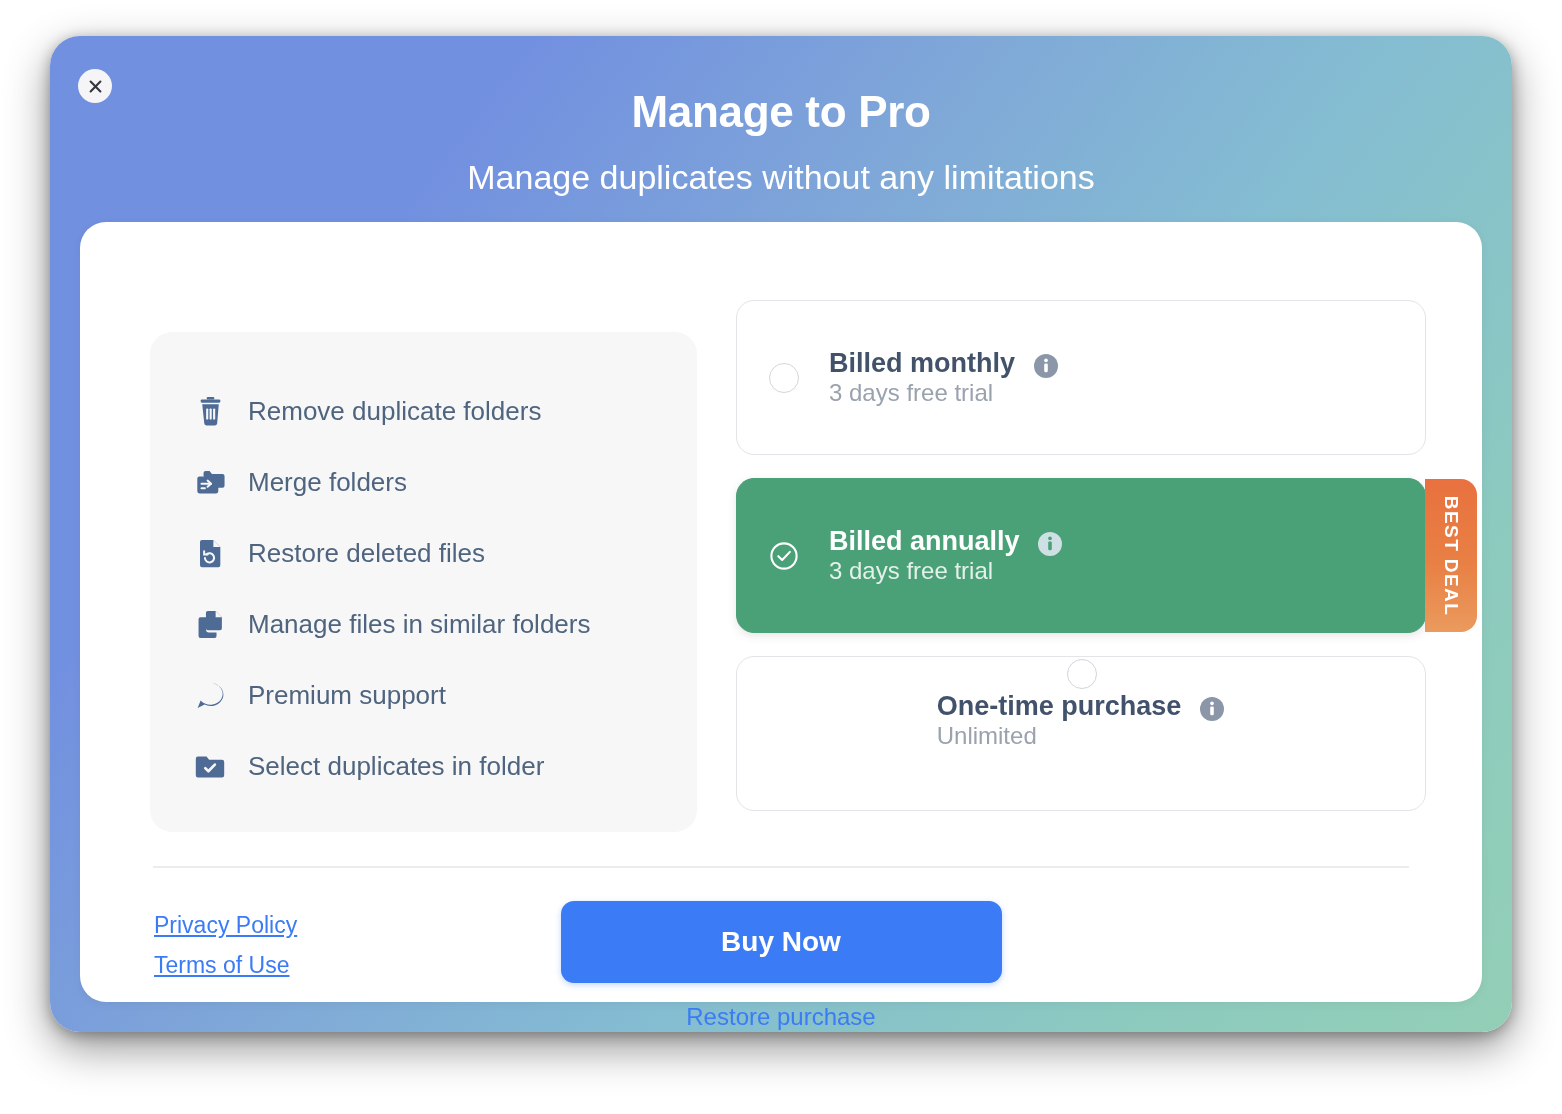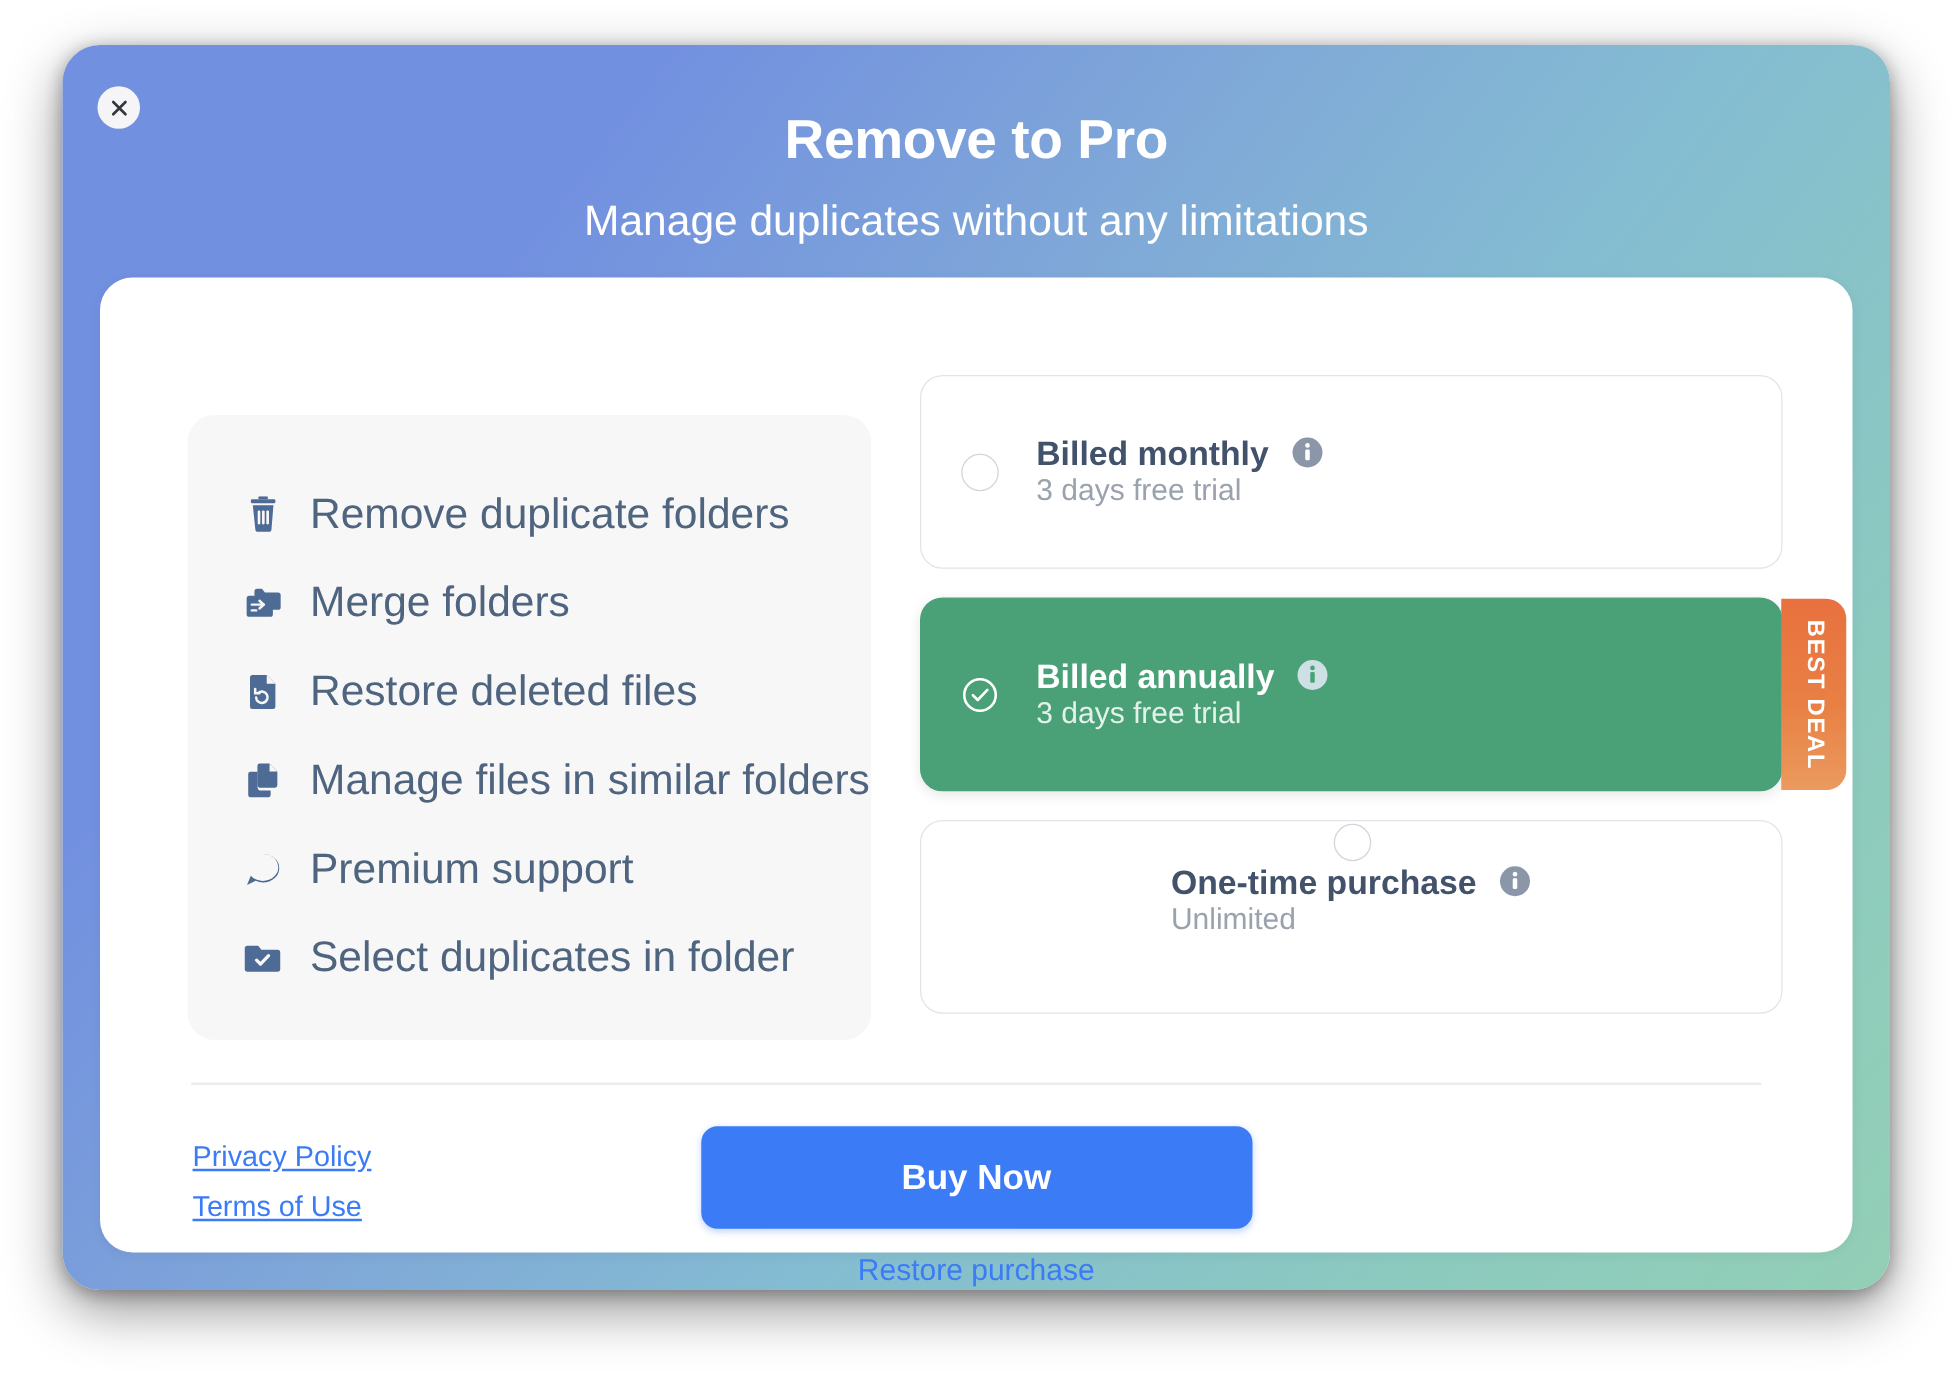--- a/index.html
+++ b/index.html
@@ -131,21 +131,21 @@
     min-width: 34px;
     height: 34px;
     display: flex;
     align-items: center;
     justify-content: center;
     color: #4e6b95;
     margin-right: 21px;
   }
   .feature-icon svg { display: block; }
   .feature-label {
-    font-size: 34px;
+    font-size: 26px;
     color: #4f647e;
     line-height: 1.1;
     white-space: nowrap;
   }
 
   
   .plans {
     position: absolute;
     left: 656px;
     top: 78px;
@@ -185,21 +185,21 @@
     height: 30px;
     border-radius: 50%;
     border: 1.8px solid #d3d5da;
     box-sizing: border-box;
   }
   .plan-radio svg { display: block; }
 
   .plan-text { display: block; }
   .plan-title-row {
     display: flex;
-    align-items: flex-start;
+    align-items: flex-end;
     gap: 17px;
   }
   .plan-title {
     font-size: 27px;
     font-weight: bold;
     color: #43526b;
     line-height: 1.15;
   }
   .plan.selected .plan-title { color: #ffffff; }
   .plan-sub {
@@ -317,21 +317,21 @@
 
     <button class="close-btn">
       <span>
         <svg width="15" height="15" viewBox="0 0 15 15">
           <path d="M2.6 2.6 L12.4 12.4 M12.4 2.6 L2.6 12.4" stroke="#33363d" stroke-width="2.1" stroke-linecap="round"></path>
         </svg>
       </span>
     </button>
 
     <div class="header">
-      <h1 class="dialog-title">Remove to Pro</h1>
+      <h1 class="dialog-title">Manage to Pro</h1>
       <p class="dialog-subtitle">Manage duplicates without any limitations</p>
     </div>
 
     <div class="content-card">
 
       <div class="card-body">
 
         <div class="features-panel">
           <div class="features-list">
 

